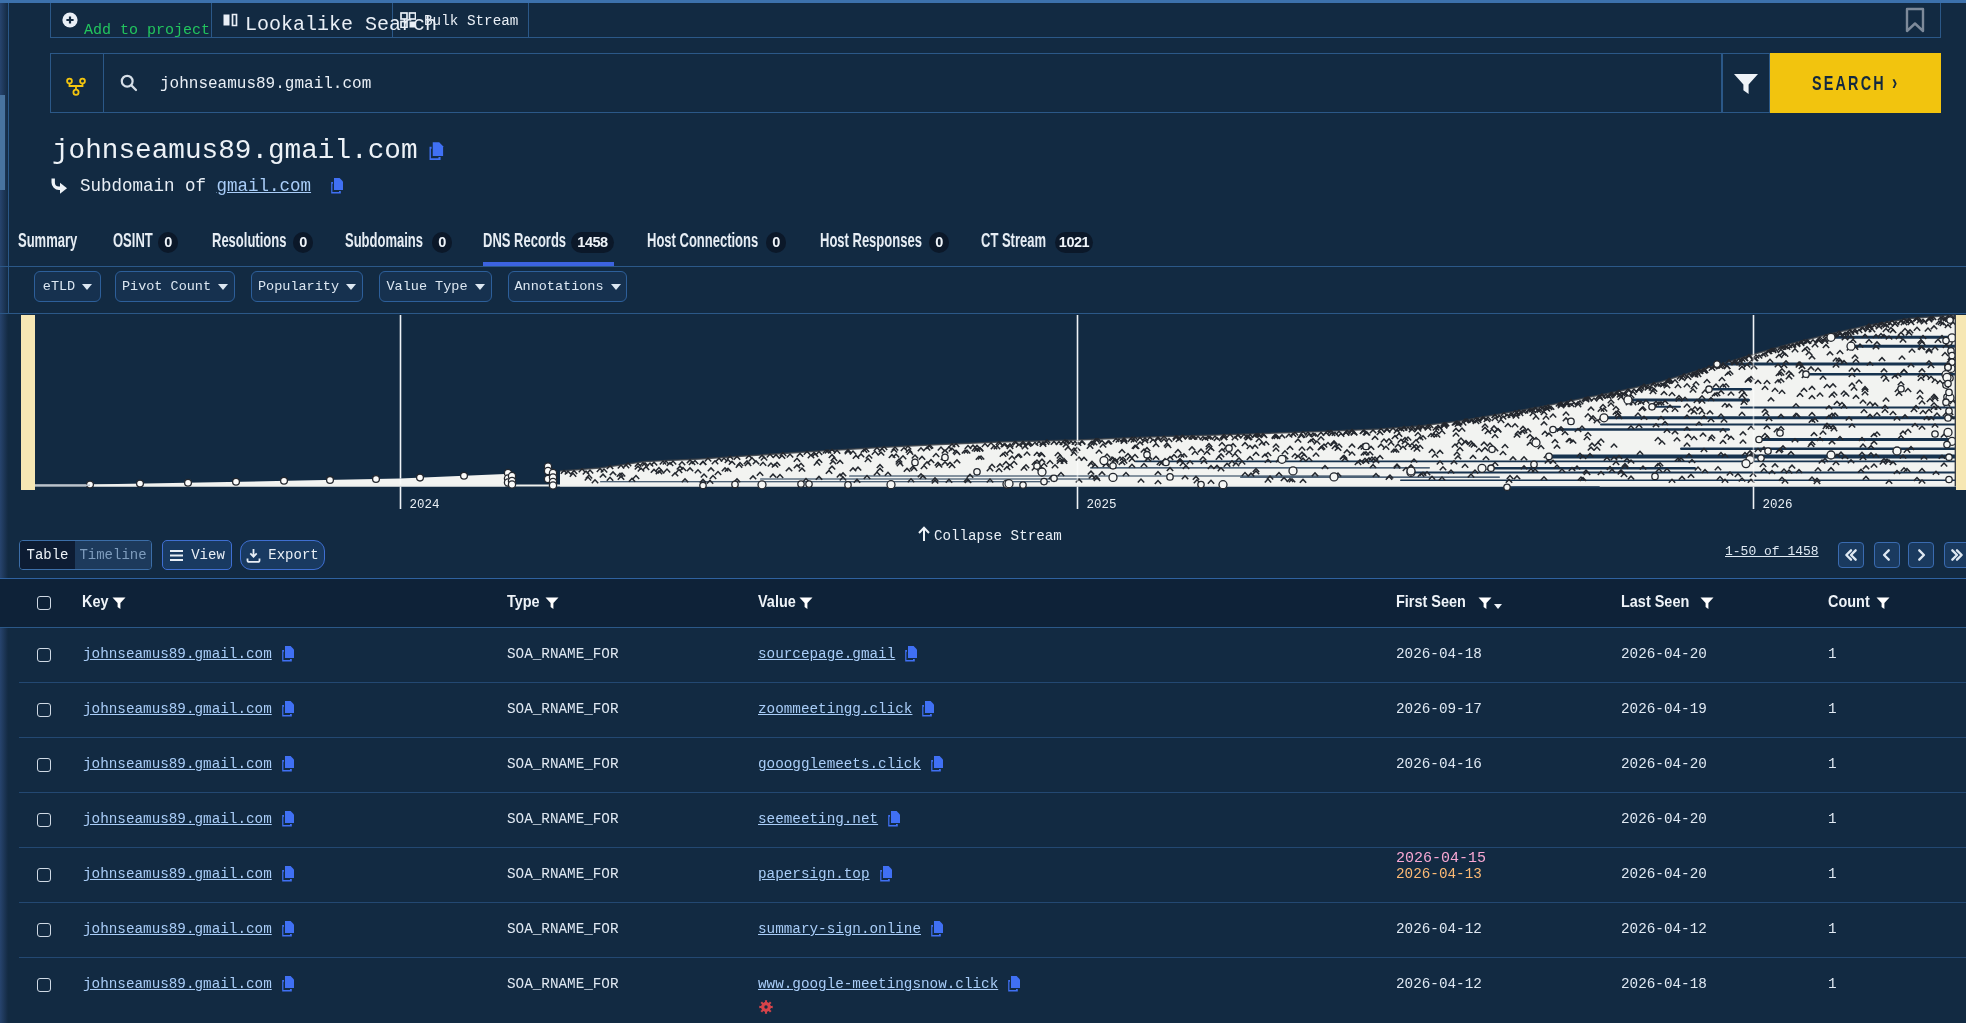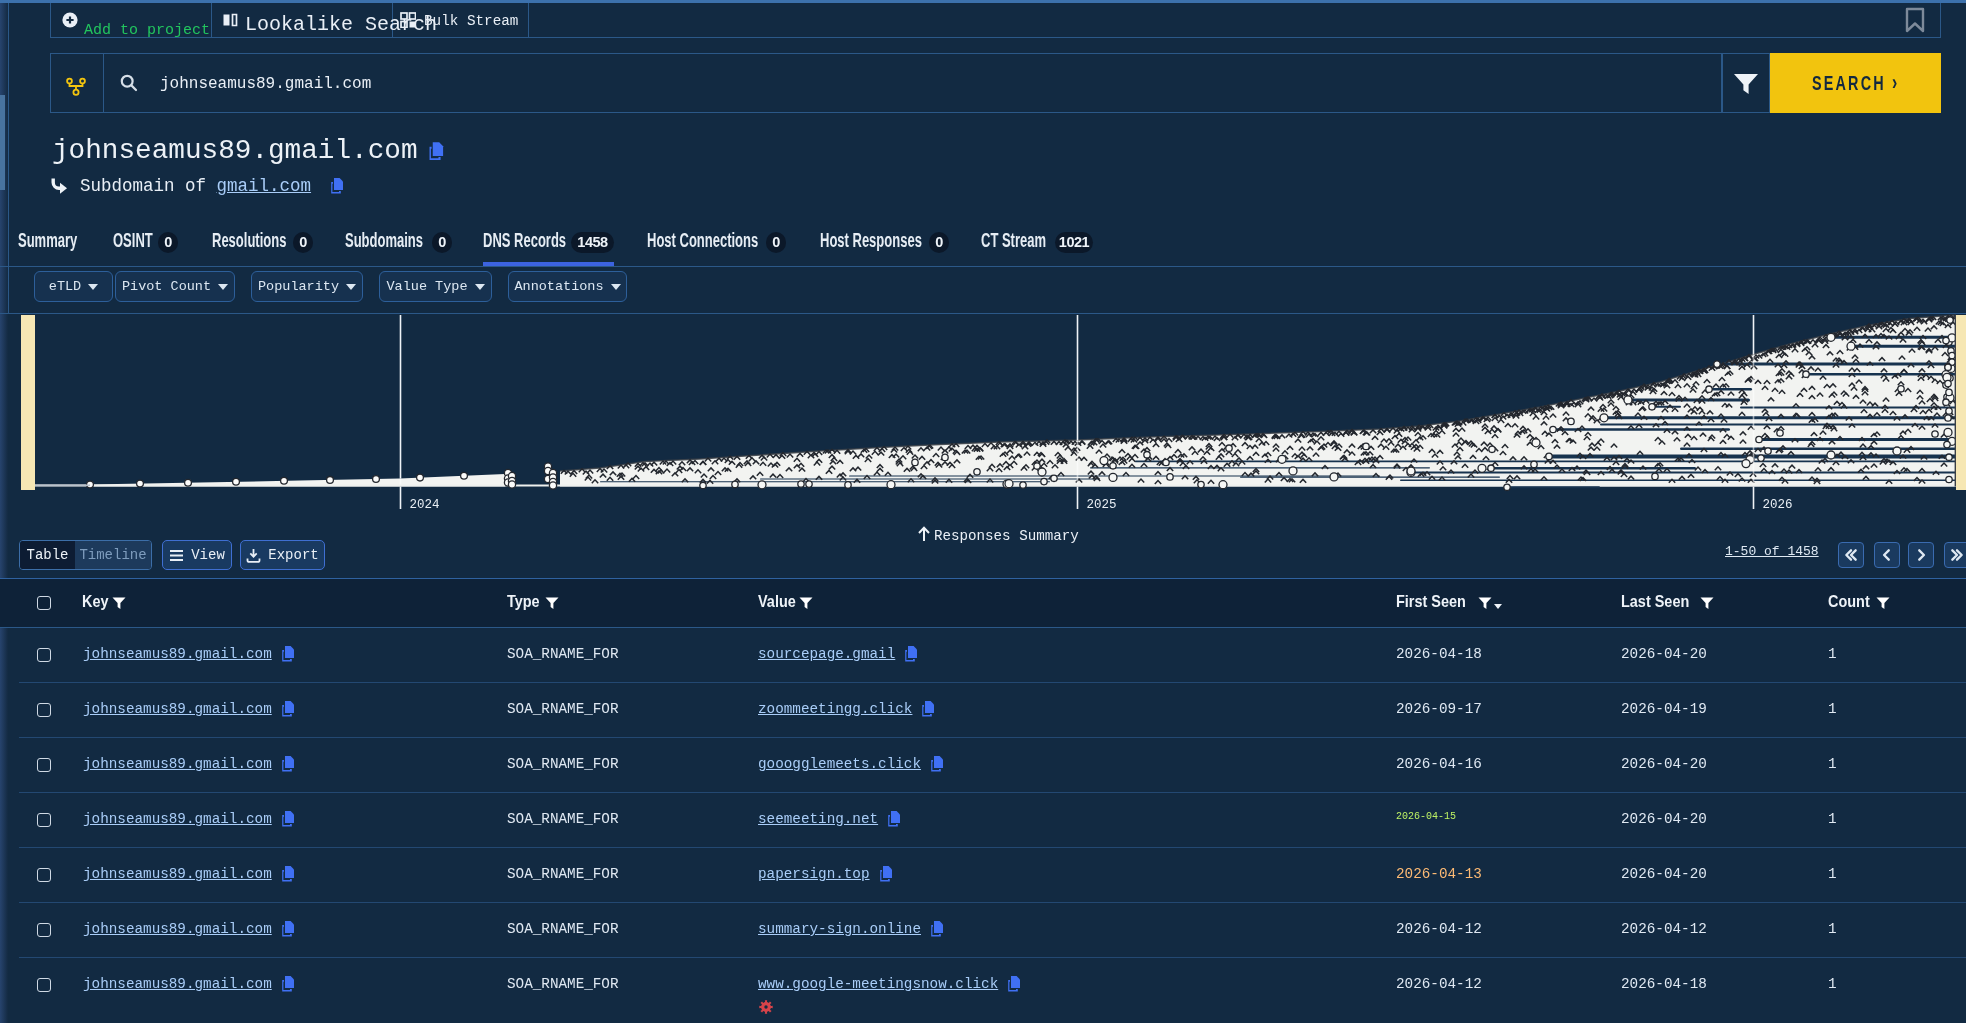--- a/index.html
+++ b/index.html
@@ -85,21 +85,21 @@
 <div class="sb abs" style="left:571px;top:232px;width:43px;height:21px;background:#0b1829;border-radius:11px;color:#eef3f8;font-size:14.5px;text-align:center;line-height:21px;letter-spacing:-0.5px">1458</div>
 <div class="sb cond" style="left:647px;top:229px;font-size:20px;color:#e6edf4;transform:scaleX(0.65)">Host Connections</div>
 <div class="sb abs" style="left:766px;top:232px;width:20px;height:21px;background:#0b1829;border-radius:11px;color:#eef3f8;font-size:14.5px;text-align:center;line-height:21px;letter-spacing:-0.5px">0</div>
 <div class="sb cond" style="left:820px;top:229px;font-size:20px;color:#e6edf4;transform:scaleX(0.65)">Host Responses</div>
 <div class="sb abs" style="left:929px;top:232px;width:20px;height:21px;background:#0b1829;border-radius:11px;color:#eef3f8;font-size:14.5px;text-align:center;line-height:21px;letter-spacing:-0.5px">0</div>
 <div class="sb cond" style="left:981px;top:229px;font-size:20px;color:#e6edf4;transform:scaleX(0.65)">CT Stream</div>
 <div class="sb abs" style="left:1055px;top:232px;width:38px;height:21px;background:#0b1829;border-radius:11px;color:#eef3f8;font-size:14.5px;text-align:center;line-height:21px;letter-spacing:-0.5px">1021</div>
 <div class="abs" style="left:483px;top:262px;width:131px;height:4px;background:#3c63e0"></div>
 <div class="abs" style="left:0;top:266px;width:1966px;height:1px;background:#2b5888"></div>
 
-<div class="mono abs" style="left:34px;top:271px;width:79px;height:31px;box-sizing:border-box;background:#16314f;border:1px solid #2d5f9a;border-radius:6px;color:#dce7f2;font-size:13.5px;display:flex;align-items:center;justify-content:center;gap:7px">eTLD<span style="width:0;height:0;border-left:5px solid transparent;border-right:5px solid transparent;border-top:6px solid #dce7f2"></span></div>
+<div class="mono abs" style="left:34px;top:271px;width:67px;height:31px;box-sizing:border-box;background:#16314f;border:1px solid #2d5f9a;border-radius:6px;color:#dce7f2;font-size:13.5px;display:flex;align-items:center;justify-content:center;gap:7px">eTLD<span style="width:0;height:0;border-left:5px solid transparent;border-right:5px solid transparent;border-top:6px solid #dce7f2"></span></div>
 <div class="mono abs" style="left:115px;top:271px;width:120px;height:31px;box-sizing:border-box;background:#16314f;border:1px solid #2d5f9a;border-radius:6px;color:#dce7f2;font-size:13.5px;display:flex;align-items:center;justify-content:center;gap:7px">Pivot Count<span style="width:0;height:0;border-left:5px solid transparent;border-right:5px solid transparent;border-top:6px solid #dce7f2"></span></div>
 <div class="mono abs" style="left:251px;top:271px;width:112px;height:31px;box-sizing:border-box;background:#16314f;border:1px solid #2d5f9a;border-radius:6px;color:#dce7f2;font-size:13.5px;display:flex;align-items:center;justify-content:center;gap:7px">Popularity<span style="width:0;height:0;border-left:5px solid transparent;border-right:5px solid transparent;border-top:6px solid #dce7f2"></span></div>
 <div class="mono abs" style="left:379px;top:271px;width:113px;height:31px;box-sizing:border-box;background:#16314f;border:1px solid #2d5f9a;border-radius:6px;color:#dce7f2;font-size:13.5px;display:flex;align-items:center;justify-content:center;gap:7px">Value Type<span style="width:0;height:0;border-left:5px solid transparent;border-right:5px solid transparent;border-top:6px solid #dce7f2"></span></div>
 <div class="mono abs" style="left:508px;top:271px;width:119px;height:31px;box-sizing:border-box;background:#16314f;border:1px solid #2d5f9a;border-radius:6px;color:#dce7f2;font-size:13.5px;display:flex;align-items:center;justify-content:center;gap:7px">Annotations<span style="width:0;height:0;border-left:5px solid transparent;border-right:5px solid transparent;border-top:6px solid #dce7f2"></span></div>
 
 <svg width="1966" height="200" viewBox="0 0 1966 200" style="position:absolute;left:0;top:313px">
     <defs>
       <path id="c" d="M-3.2,1.6 L0,-1.8 L3.2,1.6" fill="none" stroke="#23272e" stroke-width="1.5"></path>
     </defs>
     <rect x="0" y="0" width="1966" height="1" fill="#2b5888"></rect>
@@ -1691,33 +1691,33 @@
     <text x="1762.5" y="195" font-family="Liberation Mono, monospace" font-size="12.5" fill="#e8eef4">2026</text>
     <rect x="35" y="171.5" width="55" height="1.6" fill="#b9c2cc"></rect>
     <rect x="21" y="2" width="14" height="175" fill="#f6e7b4"></rect>
     <rect x="1954.6" y="2" width="1.8" height="171.5" fill="#3a3f46"></rect>
     <rect x="1956" y="2" width="10" height="175" fill="#f6e7b4"></rect>
   </svg>
 
 <div class="abs" style="left:917px;top:526px"><svg width="14" height="16" viewBox="0 0 14 16" style="">
       <path d="M7,15 V2.5 M2,7 L7,1.8 L12,7" stroke="#eef3f8" stroke-width="2" fill="none"></path>
     </svg></div>
-<div class="mono abs" style="left:934px;top:528px;font-size:14.2px;color:#e9eff6">Responses Summary</div>
+<div class="mono abs" style="left:934px;top:528px;font-size:14.2px;color:#e9eff6">Collapse Stream</div>
 
 <div class="abs" style="left:19px;top:540px;width:133px;height:30px;box-sizing:border-box;border:1px solid #3c6ea8;border-radius:4px;overflow:hidden;display:flex">
   <div class="mono" style="width:55px;background:#0d1c33;color:#eef3f8;font-size:14px;display:flex;align-items:center;justify-content:center">Table</div>
   <div class="mono" style="flex:1;background:#1d3a5c;color:#7e9cbd;font-size:14px;display:flex;align-items:center;justify-content:center">Timeline</div>
 </div>
 <div class="abs" style="left:162px;top:540px;width:70px;height:30px;box-sizing:border-box;background:#193a61;border:1px solid #3f6fd2;border-radius:5px;display:flex;align-items:center;justify-content:center;gap:7px">
   <svg width="15" height="13" viewBox="0 0 15 13" style="">
       <path d="M1,2 H14 M1,6.5 H14 M1,11 H14" stroke="#e9eff6" stroke-width="1.9"></path>
     </svg>
     <span class="mono" style="font-size:14px;color:#e9eff6">View</span>
 </div>
-<div class="abs" style="left:240px;top:540px;width:85px;height:30px;box-sizing:border-box;background:#193a61;border:1px solid #3f6fd2;border-radius:5px;display:flex;align-items:center;justify-content:center;gap:7px">
+<div class="abs" style="left:240px;top:540px;width:85px;height:30px;box-sizing:border-box;background:#193a61;border:1px solid #3f6fd2;border-radius:11px;display:flex;align-items:center;justify-content:center;gap:7px">
   <svg width="15" height="15" viewBox="0 0 15 15" style="">
       <path d="M7.5,1 V8.2 M4.3,5.4 L7.5,8.8 L10.7,5.4" stroke="#e9eff6" stroke-width="1.8" fill="none"></path>
       <path d="M1.5,10.5 V12.5 a1.4,1.4 0 0 0 1.4,1.4 H12.1 a1.4,1.4 0 0 0 1.4,-1.4 V10.5" stroke="#e9eff6" stroke-width="1.8" fill="none"></path>
     </svg>
     <span class="mono" style="font-size:14px;color:#e9eff6">Export</span>
 </div>
 <div class="mono abs" style="left:1725px;top:544px;font-size:13px;color:#dfe9f3;text-decoration:underline">1-50 of 1458</div>
 <div class="abs" style="left:1838px;top:542px;width:26px;height:26px;box-sizing:border-box;background:#1a3a5f;border:1px solid #3a6bb0;border-radius:4px;display:flex;align-items:center;justify-content:center">
     <svg width="14" height="14" viewBox="0 0 14 14" style="">
       <g transform="scale(1.167)">
@@ -1830,21 +1830,21 @@
 <div class="abs" style="left:280px;top:810.0px"><svg width="15" height="18" viewBox="0 0 15 18">
       <path d="M2.2,5 H4 V6.8 H3.4 V15 H10 V14 H11.8 V16.6 H2.2 Z" fill="#4070f4"></path>
       <path d="M5,1 H10.6 L14,4.6 V13 H5 Z" fill="#4070f4"></path>
     </svg></div>
 <div class="mono abs" style="left:507px;top:811.0px;font-size:14.3px;color:#dfe8f2">SOA_RNAME_FOR</div>
 <div class="mono abs" style="left:758px;top:811.0px;font-size:14.3px;color:#a9cdf8;text-decoration:underline;white-space:nowrap">seemeeting.net</div>
 <div class="abs" style="left:886px;top:810.0px"><svg width="15" height="18" viewBox="0 0 15 18">
       <path d="M2.2,5 H4 V6.8 H3.4 V15 H10 V14 H11.8 V16.6 H2.2 Z" fill="#4070f4"></path>
       <path d="M5,1 H10.6 L14,4.6 V13 H5 Z" fill="#4070f4"></path>
     </svg></div>
-<div class="mono abs" style="left:1396px;top:811.0px;font-size:10px;color:#bef264">2026-04-15</div>
+<div class="mono abs" style="left:1396px;top:850px;font-size:15px;color:#f9a8d4">2026-04-15</div>
 <div class="mono abs" style="left:1621px;top:811.0px;font-size:14.3px;color:#dfe8f2">2026-04-20</div>
 <div class="mono abs" style="left:1828px;top:811.0px;font-size:14.3px;color:#dfe8f2">1</div>
 <div class="abs" style="left:19px;top:902px;width:1947px;height:1px;background:#234872"></div>
 <div class="abs" style="left:37px;top:868.0px;width:14px;height:14px;box-sizing:border-box;border:1.6px solid #cfd9e4;border-radius:3px"></div>
 <div class="mono abs" style="left:83px;top:866.0px;font-size:14.3px;color:#a9cdf8;text-decoration:underline;white-space:nowrap">johnseamus89.gmail.com</div>
 <div class="abs" style="left:280px;top:865.0px"><svg width="15" height="18" viewBox="0 0 15 18">
       <path d="M2.2,5 H4 V6.8 H3.4 V15 H10 V14 H11.8 V16.6 H2.2 Z" fill="#4070f4"></path>
       <path d="M5,1 H10.6 L14,4.6 V13 H5 Z" fill="#4070f4"></path>
     </svg></div>
 <div class="mono abs" style="left:507px;top:866.0px;font-size:14.3px;color:#dfe8f2">SOA_RNAME_FOR</div>

